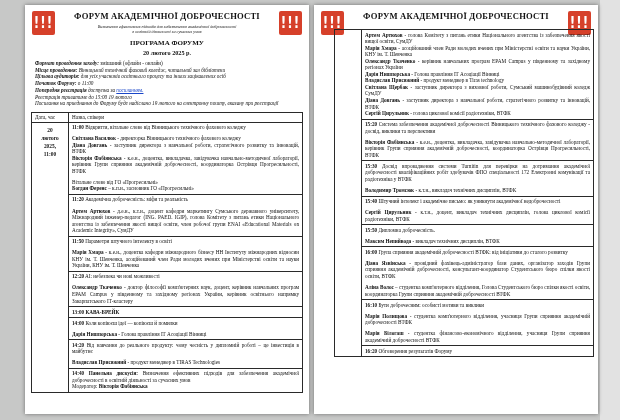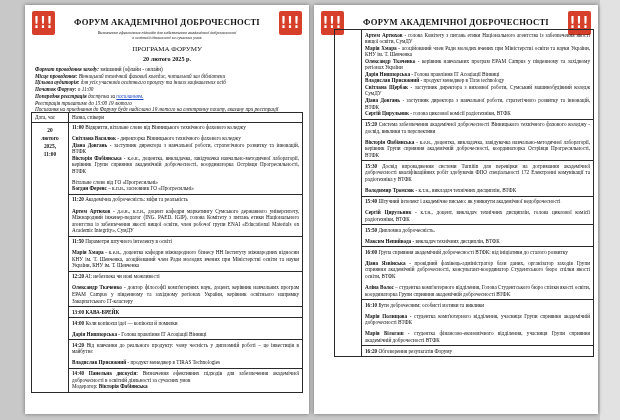--- a/index.html
+++ b/index.html
@@ -7,23 +7,23 @@
   body{background:#c7c8c7;position:relative;font-family:"Liberation Serif",serif;color:#111}
   .right-strip{position:absolute;right:0;top:0;width:20px;height:100%;background:#e2e2e2}
   .page{position:absolute;top:5px;width:284px;height:409px;background:#fff;box-shadow:0 0 4px rgba(0,0,0,.45)}
   #page-left{left:25px}
   #page-right{left:314px}
   .logo{position:absolute;top:6px;width:23px;height:24px;border-radius:2px;background:#d6402a;color:#fff;
         display:flex;align-items:center;justify-content:center;font-family:"DejaVu Sans",sans-serif;
         font-weight:bold;font-size:12px;letter-spacing:1px}
   .logo b{display:inline-block;transform:scaleY(1.35);font-weight:bold}
   .logo.l{left:7px}.logo.r{right:7px}
-  .doc-title{text-align:center;font-weight:bold;font-size:8.6px;padding-top:12px;letter-spacing:.2px}
+  .doc-title{text-align:center;font-weight:bold;font-size:8.6px;padding-top:6px;letter-spacing:.2px}
   .subtitle{text-align:center;font-style:italic;font-size:4.2px;line-height:1.3;margin-top:3px}
-  .prog{text-align:center;font-weight:normal;font-size:7px;margin-top:4px}
+  .prog{text-align:center;font-weight:bold;font-size:7px;margin-top:4px}
   .prog-date{text-align:center;font-weight:bold;font-size:6.2px;margin-top:2px}
   .info{margin:4px 10px 0 10px;font-size:5.2px;line-height:1.3}
   .b{font-weight:bold}
   .i{font-style:italic}
   .link{color:#1a46c8;text-decoration:underline;font-style:italic;cursor:pointer}
   .ptable{position:absolute;border:1px solid #2a2a2a;font-size:5.2px;line-height:1.26}
   #page-left .ptable{top:107px;left:6px;right:6px}
   #page-right .ptable{top:24px;left:20px;right:4px}
   .thead{display:flex;border-bottom:1px solid #2a2a2a}
   .thead>div{padding:1px 3px}

